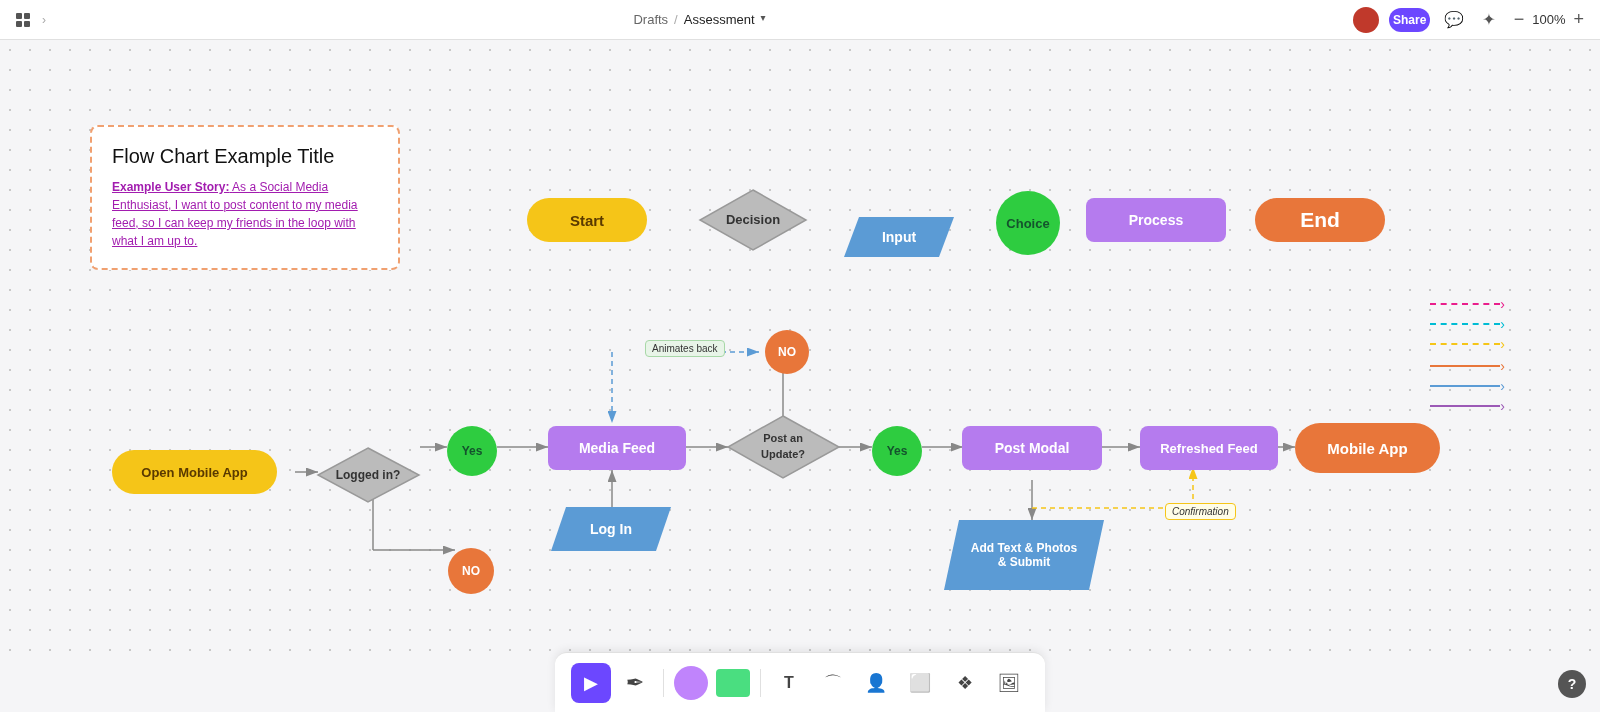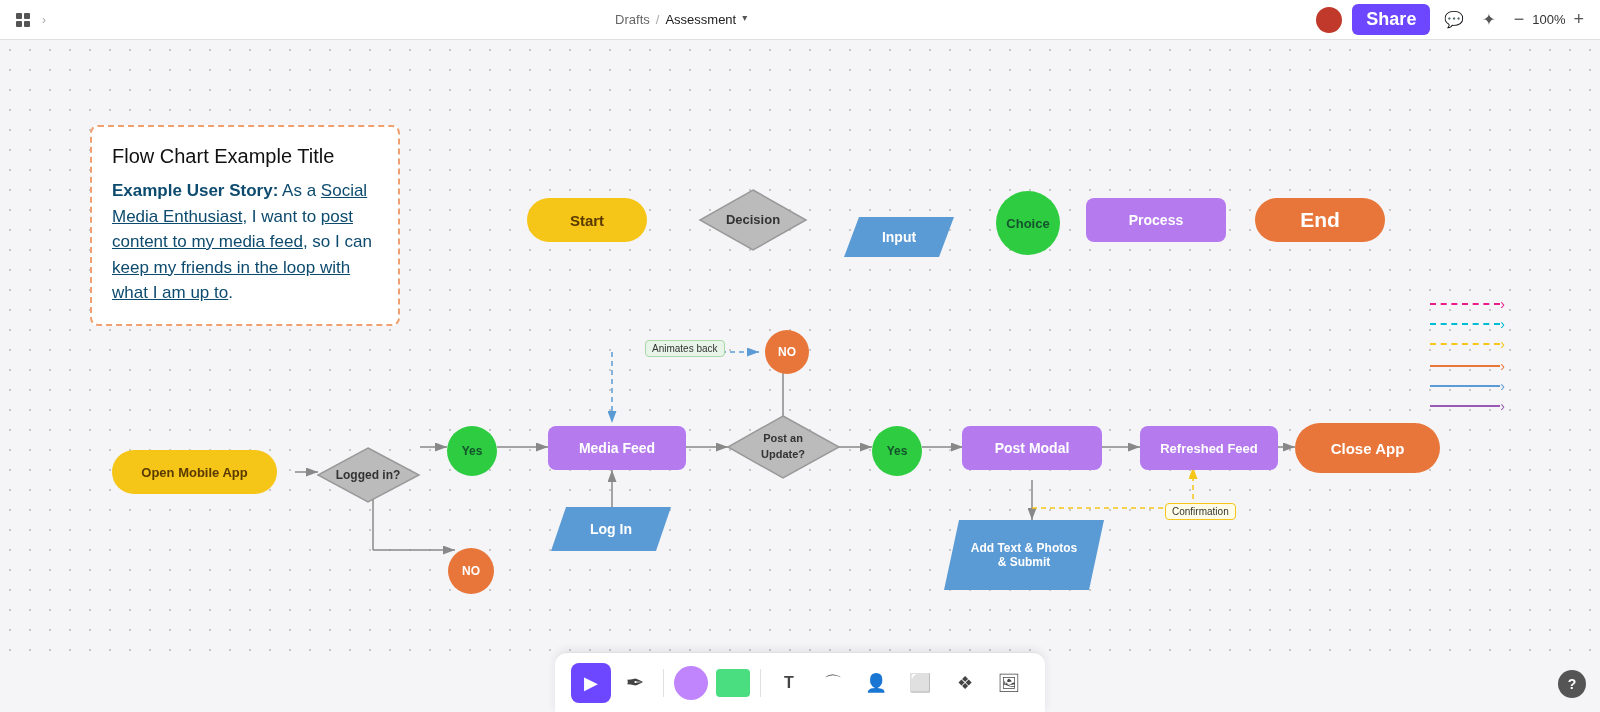--- a/index.html
+++ b/index.html
@@ -34,23 +34,23 @@
     .logo-grid div { background: #555; border-radius: 1px; }
 
     .breadcrumb-sep { color: #aaa; }
     .breadcrumb-title { font-weight: 500; color: #222; }
     .chevron-down { font-size: 10px; color: #555; }
 
     .share-btn {
       background: #6C47FF;
       color: white;
       border: none;
-      border-radius: 6px;
-      padding: 5px 14px;
-      font-size: 18px;
+      border-radius: 12px;
+      padding: 5px 4px;
+      font-size: 12px;
       font-weight: 600;
       cursor: pointer;
     }
     .avatar { width: 26px; height: 26px; border-radius: 50%; background: #c0392b; overflow: hidden; }
     .icon-btn {
       background: none;
       border: none;
       cursor: pointer;
       color: #555;
       font-size: 16px;
@@ -121,21 +121,21 @@
     .legend-box {
       position: absolute;
       left: 90px; top: 85px;
       width: 310px;
       border: 2px dashed #f0a070;
       border-radius: 8px;
       background: #fff;
       padding: 18px 20px;
     }
     .legend-title { font-size: 20px; font-weight: 400; color: #111; margin-bottom: 10px; }
-    .legend-body { font-size: 17px; color: #0c4a6e; line-height: 1.5; }
+    .legend-body { font-size: 12px; color: #a21caf; line-height: 1.5; text-decoration: underline; }
     .legend-body u { text-decoration: underline; }
 
     
     .pill-yellow {
       background: #f5c518;
       border-radius: 50px;
       color: #5a3a00;
       font-size: 14px;
     }
     .pill-orange {
@@ -413,30 +413,30 @@
 
   <div class="flow-node pill-purple-light" style="left:962px;top:386px;width:140px;height:44px;border-radius:8px;font-size:14px;">
     <span>Post Modal</span>
   </div>
 
   <div class="flow-node parallelogram-blue" style="left:944px;top:480px;width:160px;height:70px;font-size:12px;text-align:center;clip-path:polygon(15px 0%,100% 0%,calc(100% - 15px) 100%,0% 100%);">
     <span style="white-space:pre-line;">Add Text &amp; Photos
 &amp; Submit</span>
   </div>
 
-  <div class="flow-label-yellow" style="left:1165px;top:463px;">
+  <div class="flow-label-yellow" style="left:1165px;top:463px;font-style:italic;">
     <span>Confirmation</span>
   </div>
 
   <div class="flow-node pill-purple-light" style="left:1140px;top:386px;width:138px;height:44px;border-radius:8px;font-size:13px;">
     <span>Refreshed Feed</span>
   </div>
 
   <div class="flow-node pill-orange" style="left:1295px;top:383px;width:145px;height:50px;font-size:15px;font-weight:700;">
-    <span>Close App</span>
+    <span>Mobile App</span>
   </div>
 
 </div>
 
 <div id="toolbar">
   <button class="tool-btn active">▶</button>
   <button class="tool-btn" style="font-size:22px;">✒</button>
   <div class="tool-divider"></div>
   <div class="tool-shape-circle"></div>
   <div class="tool-shape-rect"></div>

